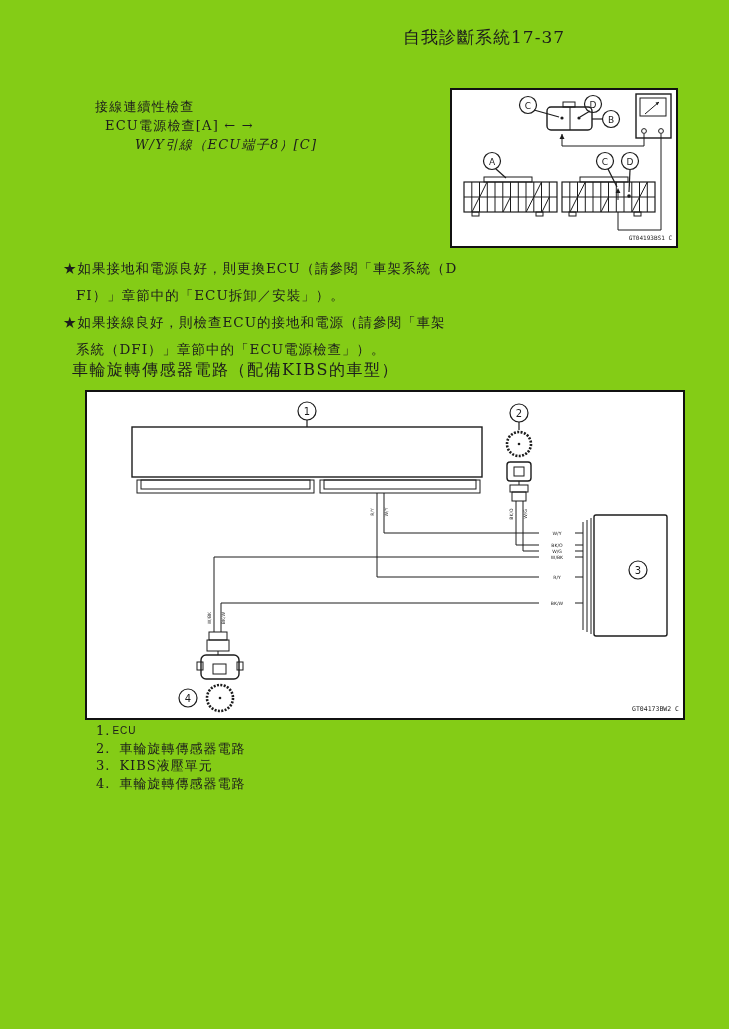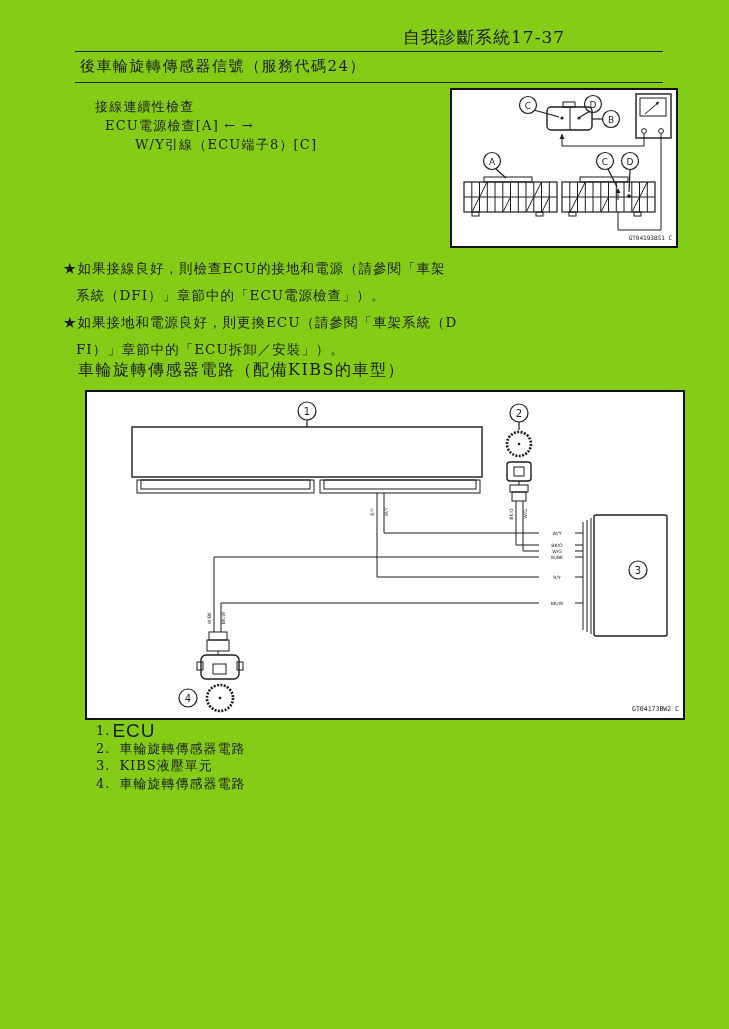--- a/index.html
+++ b/index.html
@@ -17,51 +17,48 @@
     border-top:1.6px solid #222; border-bottom:1.6px solid #222;
     padding:5px 0 6px 5px;
   }
   .title-block .t { font-size:15px; letter-spacing:1.5px; }
   .intro { position:absolute; left:63px; top:86px; width:380px; font-size:13.5px; letter-spacing:1.2px; line-height:21px; }
   .intro .cont { margin-left:2px; }
   .check { margin-top:11px; line-height:19px; font-size:13px; }
   .check .c0 { margin-left:32px; }
   .check .c1 { margin-left:42px; }
   .check .c2 { margin-left:62px; }
-  .check .c3 { margin-left:72px; }
+  .check .c3 { margin-left:72px;font-style:italic; }
   .figbox {
     position:absolute; background:#fff; border:2px solid #111;
   }
   .fig1 { left:450px; top:88px; width:228px; height:160px; }
   .fig2 { left:85px;  top:390px; width:600px; height:330px; }
   .notes { position:absolute; left:63px; top:255px; width:420px; font-size:13.5px; letter-spacing:1px; }
   .note { margin-bottom:1px; }
   .note .l1 { line-height:27px; }
   .note .l2 { line-height:26px; margin-left:13px; }
   .circuit-h {
-    position:absolute; left:78px; top:360px; font-size:16px; letter-spacing:1.5px;
+    position:absolute; left:72px; top:360px; font-size:16px; letter-spacing:1.5px;
   }
   .legend { position:absolute; left:96px; top:722px; font-size:13px; letter-spacing:1px; }
   .legend .row { line-height:17.5px; display:flex; }
   .legend .num { min-width:14px; }
-  .legend .row.first .lab { margin-left:2px; font-family:"Liberation Sans",sans-serif; font-size:19px; }
+  .legend .row.first .lab { margin-left:2px; font-family:"Liberation Sans",sans-serif; font-size:10px; }
   .legend .row:not(.first) .lab { margin-left:9px; }
   svg text { fill:#1c1c1c; }
   .pn { font-family:"DejaVu Sans Mono","Liberation Mono",monospace; }
 </style>
 </head>
 <body>
 
 <div class="page">
 
   <div class="hdr">自我診斷系統17-37</div>
 
-  <div class="title-block">
-    <div class="t">後車輪旋轉傳感器信號（服務代碼24）</div>
-  </div>
 
   <div class="intro">
     <div class="check">
       <div class="c0">接線連續性檢查</div>
       <div class="c1">ECU電源檢查[A] ← →</div>
       <div class="c3">W/Y引線（ECU端子8）[C]</div>
     </div>
   </div>
 
   <div class="figbox fig1">
@@ -165,26 +162,26 @@
         <text x="40" y="74.5">A</text>
         <text x="153" y="74.5">C</text>
         <text x="178" y="74.5">D</text>
       </g>
       <text class="pn" x="220" y="150" font-size="6" text-anchor="end">GT04193BS1 C</text>
     </svg>
   </div>
 
   <div class="notes">
     <div class="note">
+      <div class="l1"><span>★</span><span>如果接地和電源良好，則更換ECU（請參閱「車架系統（D</span></div>
+      <div class="l2">FI）」章節中的「ECU拆卸／安裝」）。</div>
+    </div>
+    <div class="note">
       <div class="l1"><span>★</span><span>如果接線良好，則檢查ECU的接地和電源（請參閱「車架</span></div>
       <div class="l2">系統（DFI）」章節中的「ECU電源檢查」）。</div>
-    </div>
-    <div class="note">
-      <div class="l1"><span>★</span><span>如果接地和電源良好，則更換ECU（請參閱「車架系統（D</span></div>
-      <div class="l2">FI）」章節中的「ECU拆卸／安裝」）。</div>
     </div>
   </div>
 
   <div class="circuit-h">車輪旋轉傳感器電路（配備KIBS的車型）</div>
 
   <div class="figbox fig2">
     <svg width="596" height="326" viewBox="0 0 596 326">
       <g stroke="#1c1c1c" fill="none" stroke-width="1">
 
         <g>

